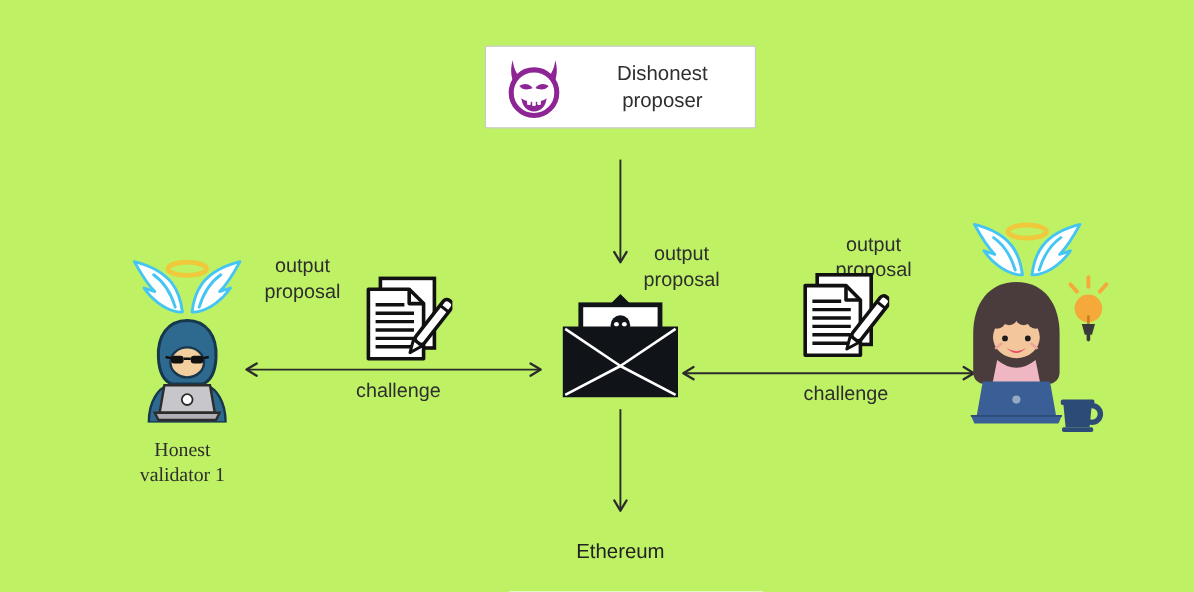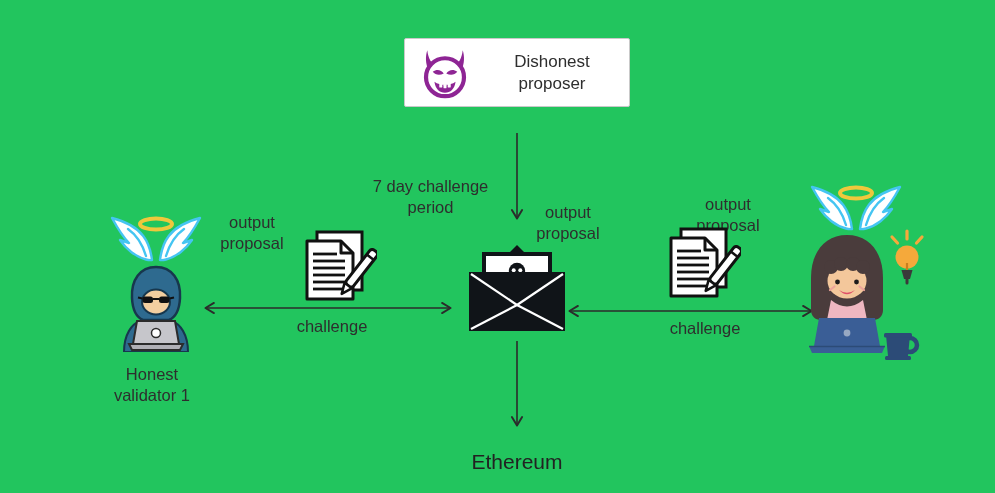--- a/index.html
+++ b/index.html
@@ -1,31 +1,31 @@
 <!DOCTYPE html>
 <html><head>
 <meta charset="utf-8">
 <style>
   html,body{margin:0;padding:0;background:#ffffff;}
   .canvas{
-    position:relative;width:995px;height:493px;background:#22c55e;
+    position:relative;width:995px;height:493px;background:#bef264;
     font-family:"Liberation Sans",sans-serif;color:#2b2b2b;overflow:hidden;
   }
   .abs{position:absolute;}
   .label{
     font-size:16.5px;line-height:1.28;text-align:center;color:#2e2e2e;
     white-space:normal;
   }
   .proposer-box{
     left:404px;top:38px;width:226px;height:69px;
     border:1px solid #c9c9c9;background:#ffffff;border-radius:2px;
     display:flex;align-items:center;padding-left:13px;box-sizing:border-box;gap:20px;
   }
   .proposer-text{width:120px;text-align:center;font-size:17px;line-height:1.25;color:#2e2e2e;}
-  .ethereum{left:447px;top:450px;width:140px;font-size:21px;text-align:center;color:#222;}
+  .ethereum{left:447px;top:450px;width:140px;font-size:17px;text-align:center;color:#222;}
   svg{display:block;}
 </style>
 </head>
 <body>
 
 <div class="canvas">
 
   <svg class="abs" style="left:0;top:0" width="995" height="493">
     <defs>
       <marker id="ah" viewBox="0 0 12 12" refX="9.5" refY="6" markerWidth="8.5" markerHeight="8.5" orient="auto-start-reverse">
@@ -46,21 +46,20 @@
       <path d="M17.5,30.5 C22,27 27.5,28 30.5,32.5 C26,34.8 20.5,34.5 17.5,30.5 Z" fill="#8E2594"></path>
       <path d="M46.5,30.5 C42,27 36.5,28 33.5,32.5 C38,34.8 43.5,34.5 46.5,30.5 Z" fill="#8E2594"></path>
       <path d="M19.5,42.5 C26,47.5 38,47.5 44.5,42.5 C43.5,51 38.5,55.5 32,55.5 C25.5,55.5 20.5,51 19.5,42.5 Z" fill="#8E2594"></path>
       <rect x="25.2" y="44.6" width="3.6" height="4.6" rx="1" fill="#ffffff"></rect>
       <rect x="30.2" y="45.6" width="3.6" height="4.6" rx="1" fill="#ffffff"></rect>
       <rect x="35.2" y="44.6" width="3.6" height="4.6" rx="1" fill="#ffffff"></rect>
     </svg>
     <div class="proposer-text">Dishonest proposer</div>
   </div>
 
-  <div class="abs label" style="left:363px;top:176px;width:135px;">7 day challenge period</div>
   <div class="abs label" style="left:528px;top:202px;width:80px;">output proposal</div>
 
   <svg class="abs" style="left:466px;top:242px" width="102" height="92" viewBox="0 0 102 92">
     <polygon points="51,3 65,17 37,17" fill="#101418"></polygon>
     <rect x="18" y="12" width="66" height="48" fill="#ffffff" stroke="#101418" stroke-width="4"></rect>
     <g>
       <circle cx="51" cy="29" r="8.2" fill="#101418"></circle>
       <rect x="46.5" y="34" width="9" height="5" rx="1.5" fill="#101418"></rect>
       <circle cx="47.7" cy="28.3" r="2" fill="#ffffff"></circle>
       <circle cx="54.3" cy="28.3" r="2" fill="#ffffff"></circle>
@@ -139,21 +138,21 @@
       <line x1="37" y1="35" x2="43" y2="35" stroke="#111111" stroke-width="2"></line>
       <line x1="26.5" y1="34.5" x2="22" y2="33.5" stroke="#111111" stroke-width="2"></line>
       <line x1="53.5" y1="34.5" x2="58" y2="33.5" stroke="#111111" stroke-width="2"></line>
     </g>
     <g>
       <path d="M21,57 L59,57 L63,80 L17,80 Z" fill="#C6C6CB" stroke="#2c2c2c" stroke-width="2"></path>
       <circle cx="40" cy="69" r="4.5" fill="#ffffff" stroke="#2c2c2c" stroke-width="1.5"></circle>
       <path d="M13,80 H67 L64,86 H16 Z" fill="#B0B0B6" stroke="#2c2c2c" stroke-width="2"></path>
     </g>
   </svg>
-  <div class="abs label" style="left:102px;top:364px;width:100px;">Honest validator 1</div>
+  <div class="abs label" style="left:102px;top:364px;width:100px;font-family:Liberation Serif, serif;">Honest validator 1</div>
 
   <svg class="abs" style="left:806px;top:183px" width="100" height="50" viewBox="0 0 100 50">
     <ellipse cx="50" cy="10" rx="16" ry="5.5" fill="none" stroke="#EFC83C" stroke-width="4"></ellipse>
     <g fill="#ffffff" stroke="#45C5F2" stroke-width="2.4" stroke-linejoin="round" stroke-linecap="round">
       <path d="M54,46 C56,30 62,12 94,4 C88,15 84,22 77,29 C80,28 83,27 86,26 C80,35 70,43 60,45.5 C58,46 56,46.2 54,46 Z"></path>
       <path d="M46,46 C44,30 38,12 6,4 C12,15 16,22 23,29 C20,28 17,27 14,26 C20,35 30,43 40,45.5 C42,46 44,46.2 46,46 Z"></path>
       <path d="M60,42 C63,32 68,22 78,15" fill="none"></path>
       <path d="M40,42 C37,32 32,22 22,15" fill="none"></path>
     </g>
   </svg>

